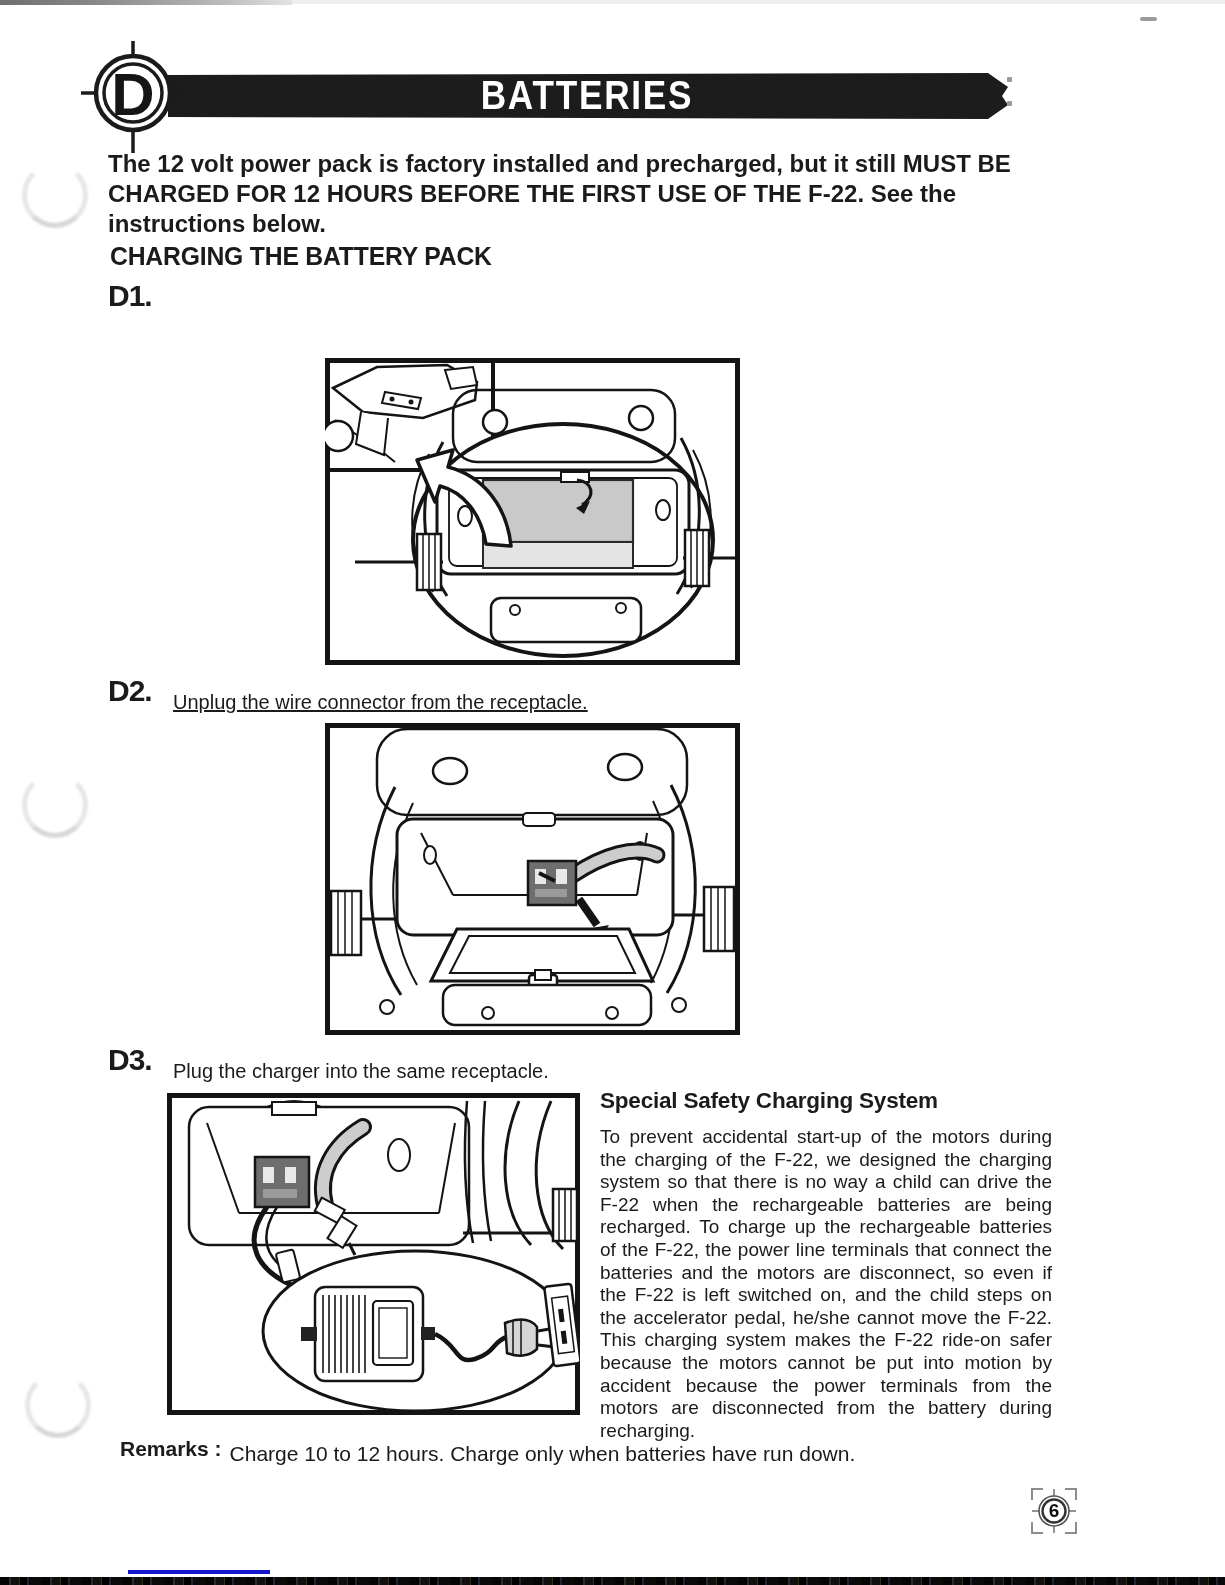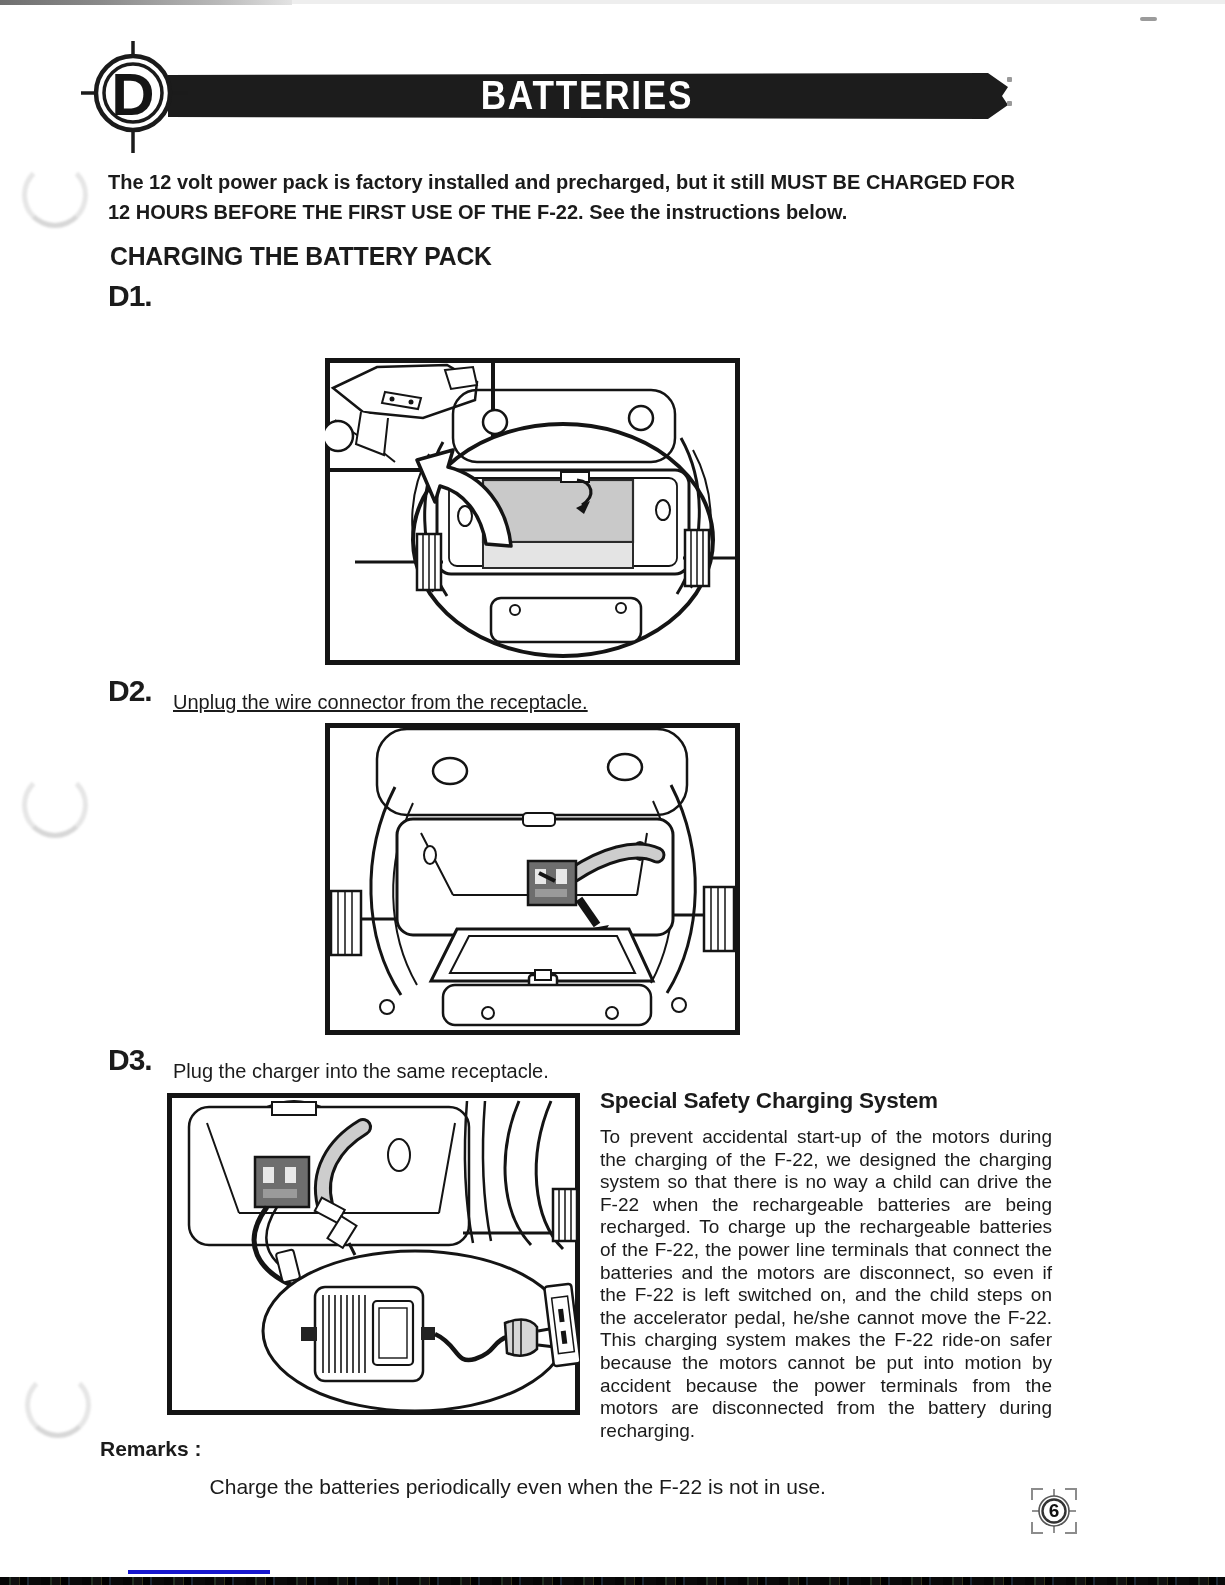--- a/index.html
+++ b/index.html
@@ -33,40 +33,40 @@
   .banner-title{
     left:168px;top:73px;width:838px;height:44px;
     display:flex;align-items:center;justify-content:center;
     color:#ffffff;font-size:40px;font-weight:800;letter-spacing:2px;
     transform:scaleX(.88);transform-origin:center;
   }
   .target-icon{left:75px;top:35px;}
   .banner-dot{width:5px;height:5px;background:#9a9a9a;border-radius:1px;}
 
   
-  .intro{left:108px;top:167px;width:912px;font-size:20px;font-weight:bold;line-height:30px;}
+  .intro{left:108px;top:149px;width:912px;font-size:24px;font-weight:bold;line-height:30px;}
   .section-heading{left:110px;top:242px;font-size:25.5px;font-weight:bold;
     transform:scaleX(.97);transform-origin:left;white-space:nowrap;letter-spacing:-.2px;}
   .step-label{font-size:30px;font-weight:bold;letter-spacing:-1px;}
   .step-text{font-size:20px;line-height:30px;}
   .s1l{left:108px;top:279px;} .s1t{left:171px;top:291px;width:888px;}
   .s2l{left:108px;top:674px;} .s2t{left:173px;top:687px;width:700px;text-decoration:underline;}
   .s3l{left:108px;top:1043px;} .s3t{left:173px;top:1056px;width:700px;}
 
   .figure{background:#fff;}
   .fig1{left:325px;top:358px;}
   .fig2{left:325px;top:723px;}
   .fig3{left:167px;top:1093px;}
 
   .safety{left:600px;top:1088px;width:452px;}
   .safety-heading{font-size:22.5px;font-weight:bold;margin:0 0 12px 0;letter-spacing:-.2px;}
   .safety-body{font-size:19px;line-height:22.6px;text-align:justify;}
 
   .remarks{left:100px;top:1437px;font-size:21px;display:flex;}
-  .remarks-label{font-weight:bold;white-space:nowrap;margin-right:8px;}
+  .remarks-label{font-weight:bold;white-space:nowrap;margin-right:8px;margin-left:20px;}
   .remarks-lines{line-height:33px;}
 
   
   .badge{left:1031px;top:1488px;width:46px;height:46px;}
   .badge .corner{position:absolute;width:10px;height:10px;border:2px solid #8c8c8c;}
   .badge .c-tl{left:0;top:0;border-right:none;border-bottom:none;}
   .badge .c-tr{right:0;top:0;border-left:none;border-bottom:none;}
   .badge .c-bl{left:0;bottom:0;border-right:none;border-top:none;}
   .badge .c-br{right:0;bottom:0;border-left:none;border-top:none;}
   .badge-num{position:absolute;left:0;top:0;width:46px;height:46px;
@@ -265,22 +265,21 @@
   </svg>
 
   <div class="abs safety">
     <div class="safety-heading">Special Safety Charging System</div>
     <div class="safety-body">To prevent accidental start-up of the motors during the charging of the F-22, we designed the charging system so that there is no way a child can drive the F-22 when the rechargeable batteries are being recharged.  To charge up the rechargeable batteries of the F-22, the power line terminals that connect the batteries and the motors are disconnect, so even if the F-22 is left switched on, and the child steps on the accelerator pedal, he/she cannot move the F-22. This charging system makes the F-22 ride-on safer because the motors cannot be put into motion by accident because the power terminals from the motors are disconnected from the battery during recharging.</div>
   </div>
 
   <div class="abs remarks">
     <span class="remarks-label">Remarks :</span>
     <span class="remarks-lines">
-      <br>
-      <span>Charge the batteries periodically even when the F-22 is not in use.</span>
+      <span>Charge 10 to 12 hours. Charge only when batteries have run down.</span><br>
     </span>
   </div>
 
   <div class="abs badge">
     <div class="corner c-tl"></div>
     <div class="corner c-tr"></div>
     <div class="corner c-bl"></div>
     <div class="corner c-br"></div>
     <svg width="46" height="46" viewBox="0 0 46 46">
       <line x1="23" y1="1" x2="23" y2="9" stroke="#777" stroke-width="1.6"></line>

